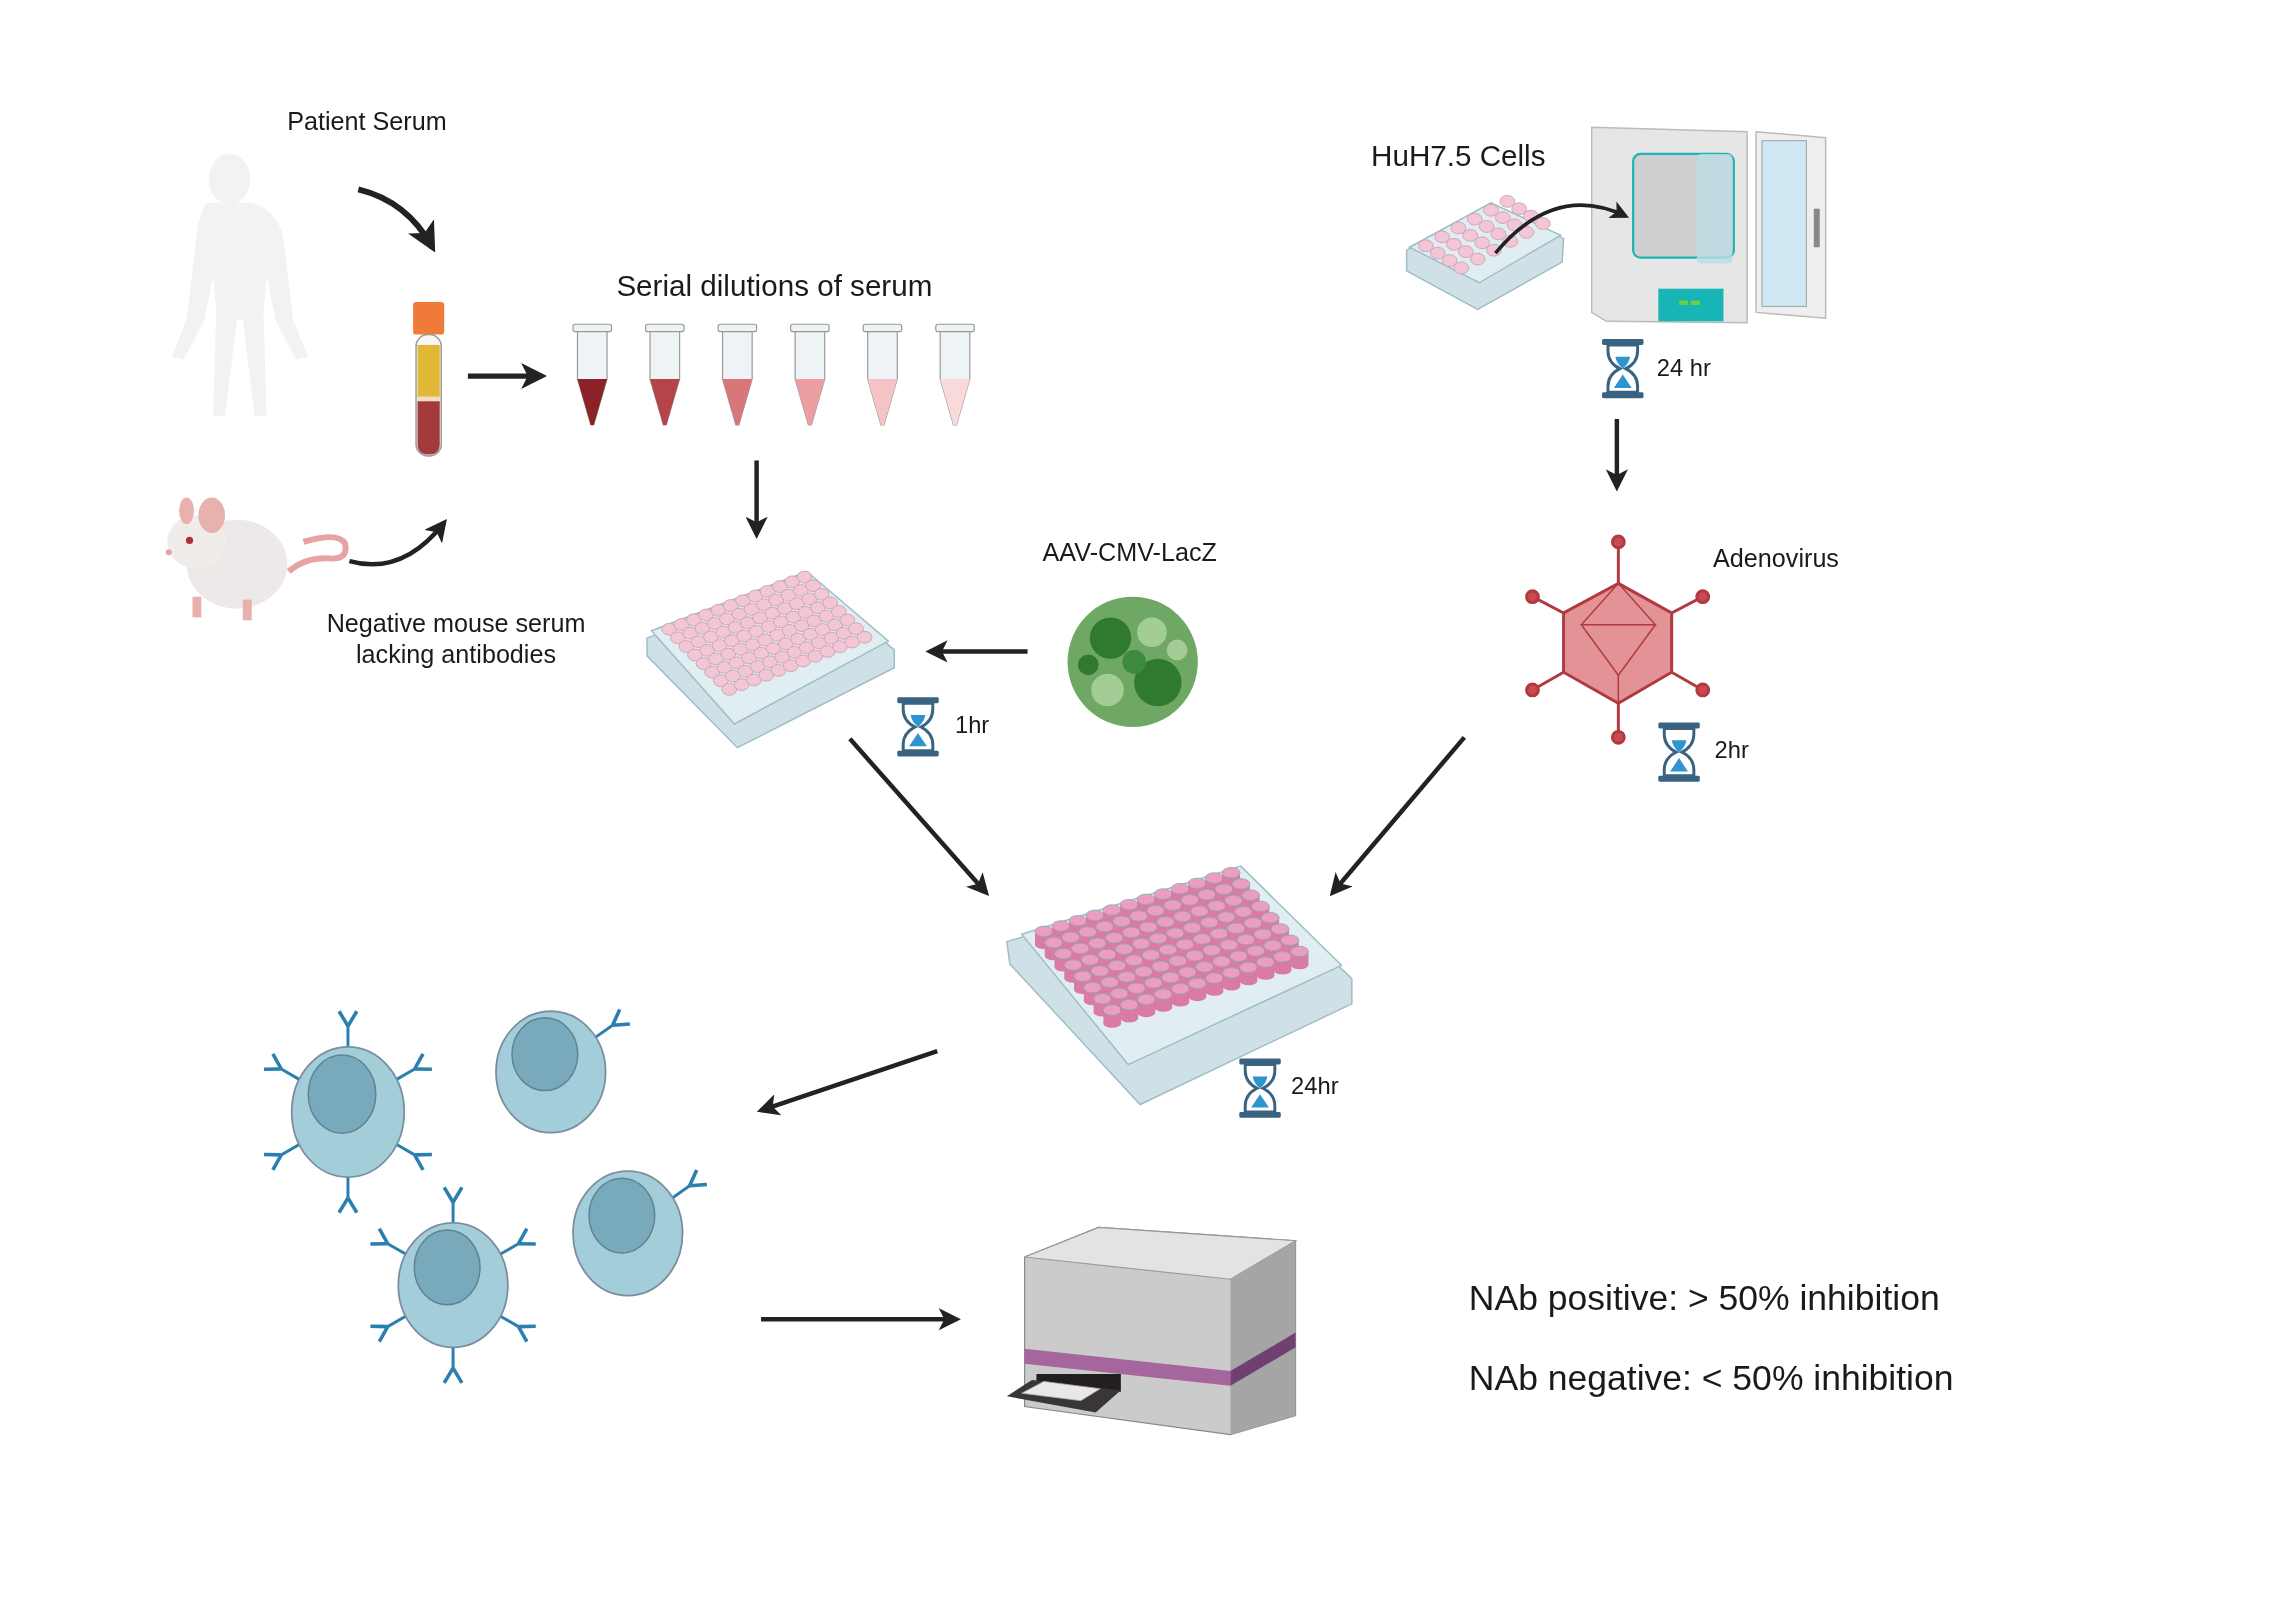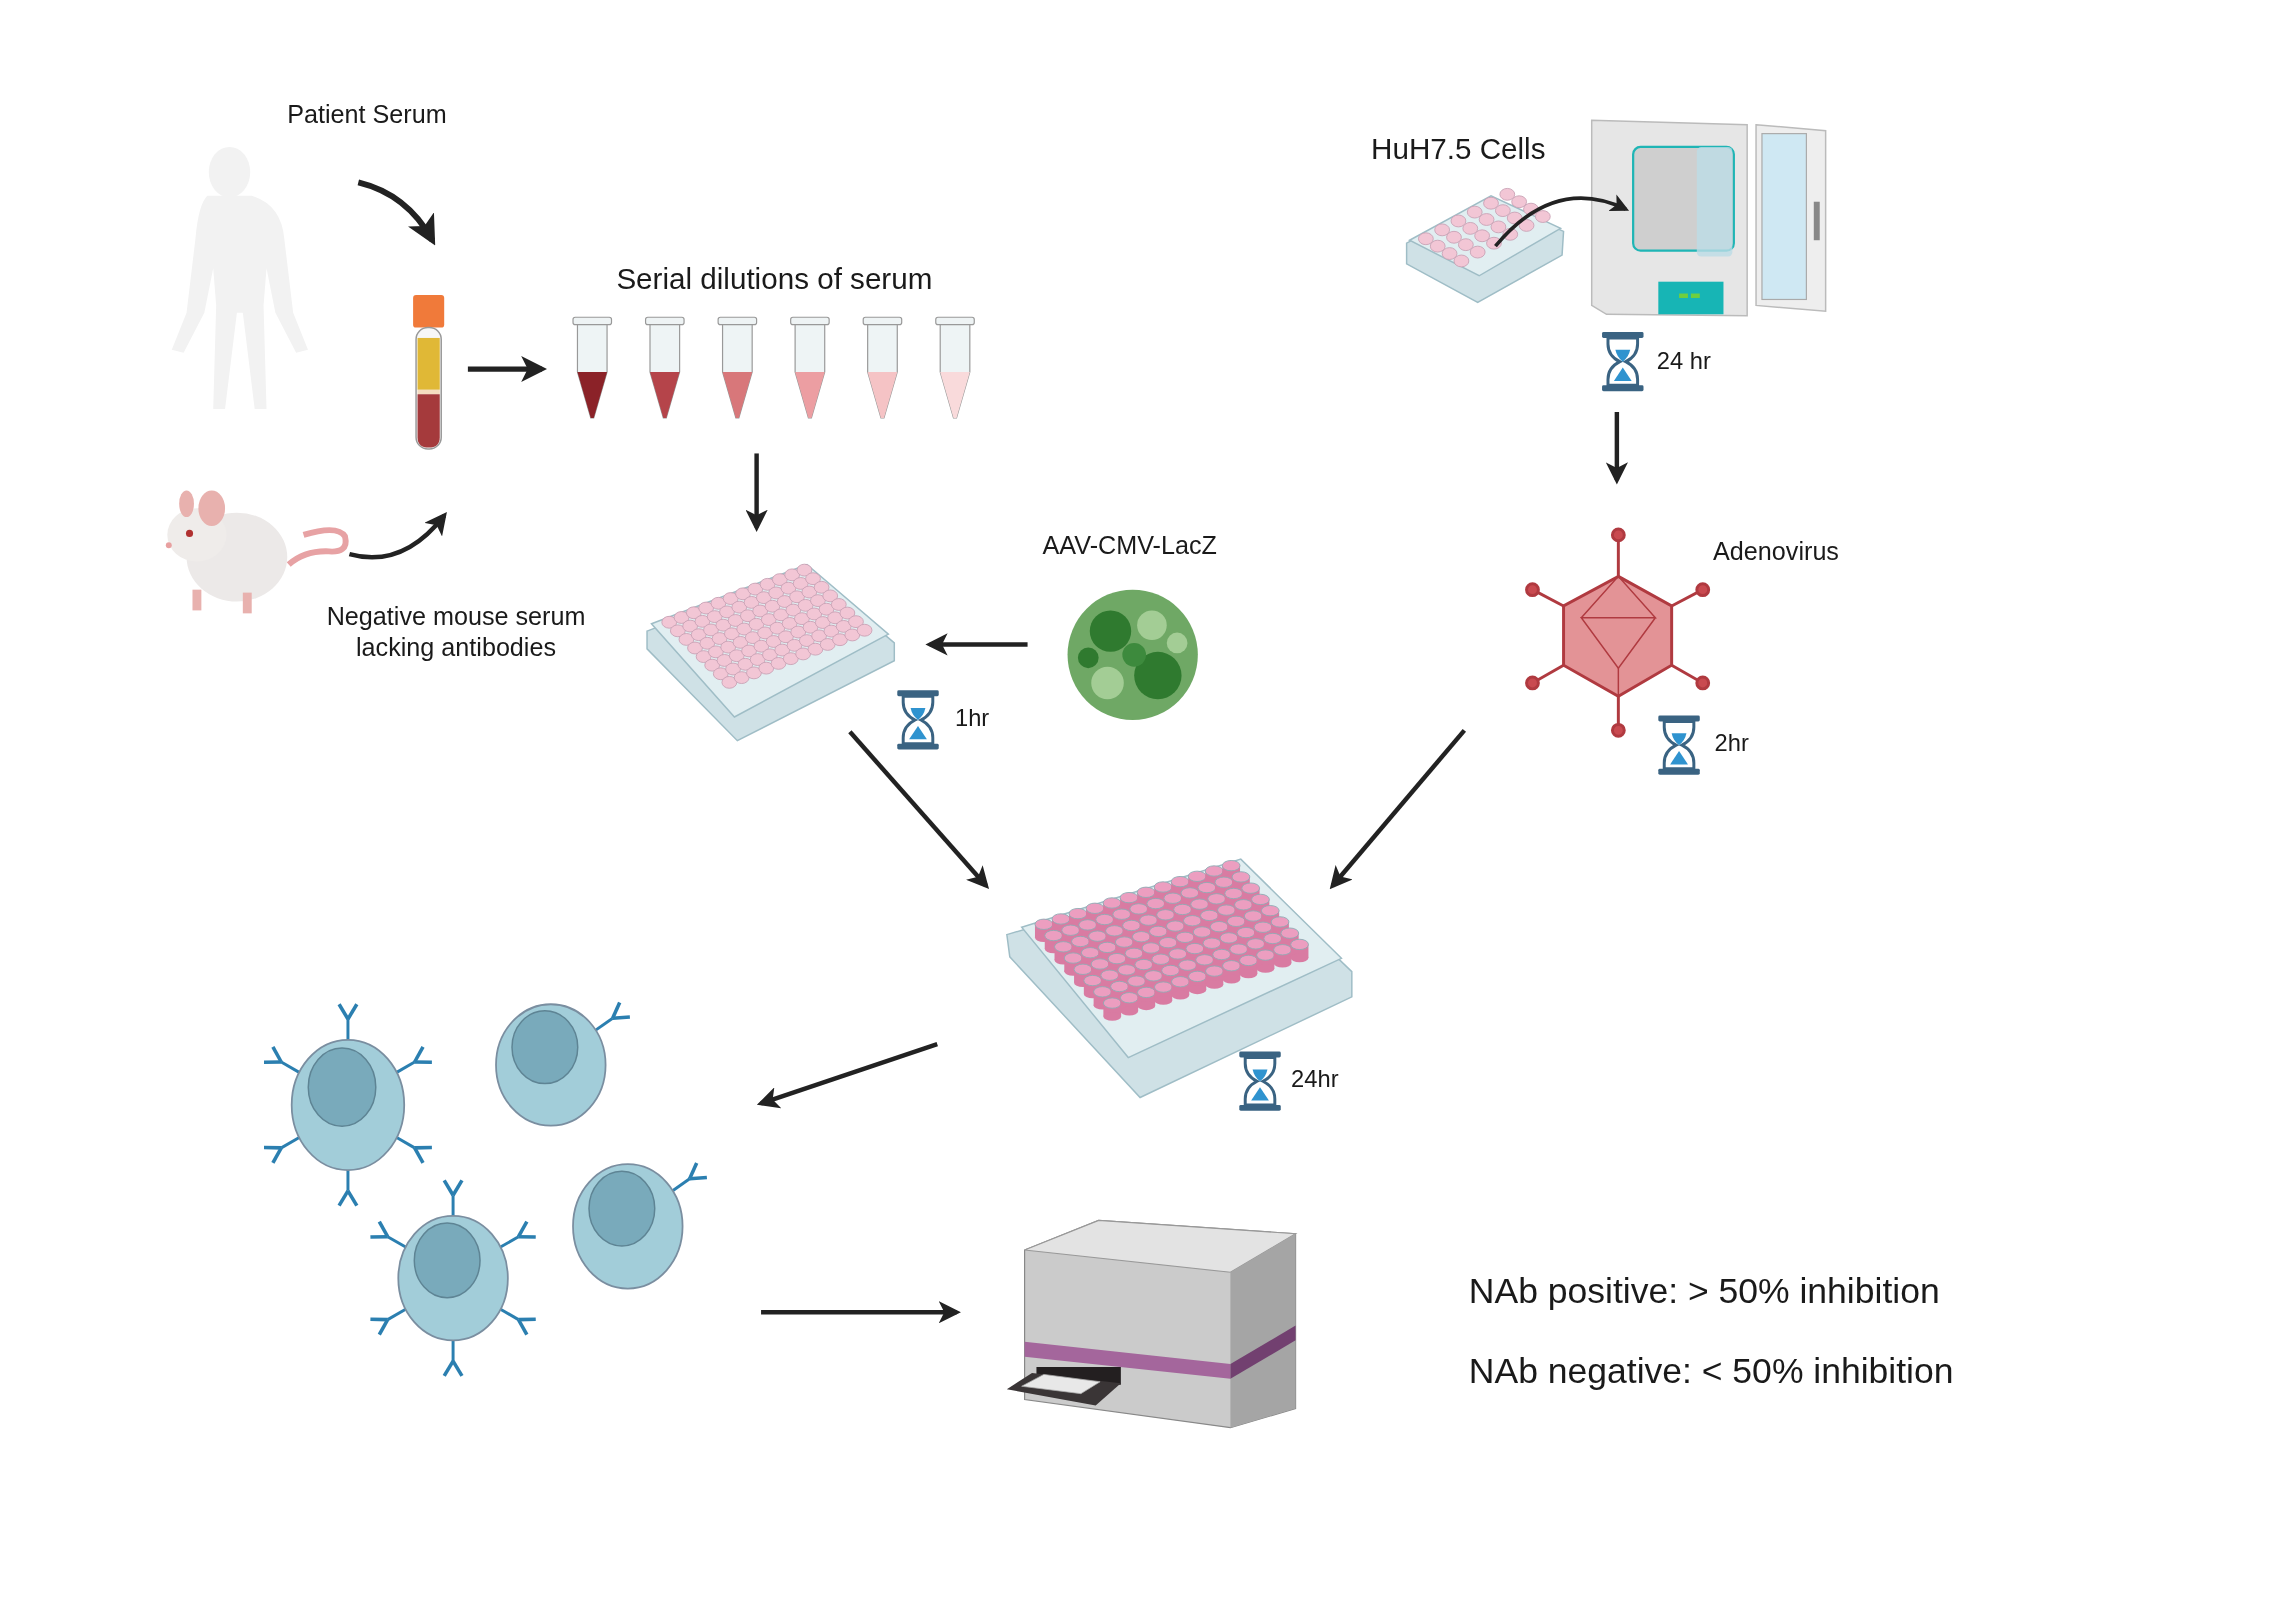--- a/index.html
+++ b/index.html
@@ -1,17 +1,17 @@
 <!DOCTYPE html>
 <html style="font-size:12.2px"><head>
 <meta charset="utf-8">
 <style>
   html,body{margin:0;padding:0;background:#ffffff;}
   body{width:2295px;height:1607px;overflow:hidden;font-family:"Liberation Sans",sans-serif;}
-  #stage{position:absolute;left:0;top:9px;width:2295px;height:1524px;}
+  #stage{position:absolute;left:0;top:16px;width:2295px;height:1524px;}
   svg text{font-family:"Liberation Sans",sans-serif;fill:#1a1a1a;}
   .lbl{font-size:17px;}
   .lbl-lg{font-size:20px;}
   .lbl-xl{font-size:24px;}
   .lbl-sm{font-size:16px;}
 </style>
 </head>
 <body>
 
 <div id="stage">

